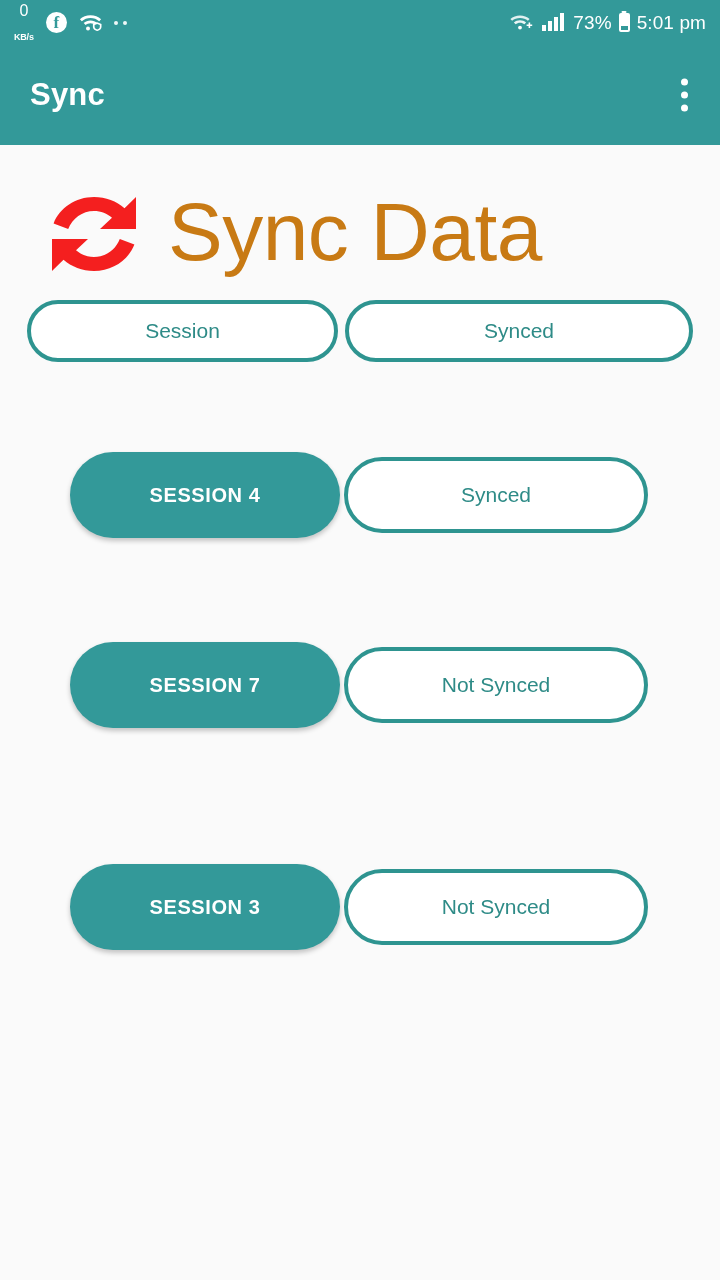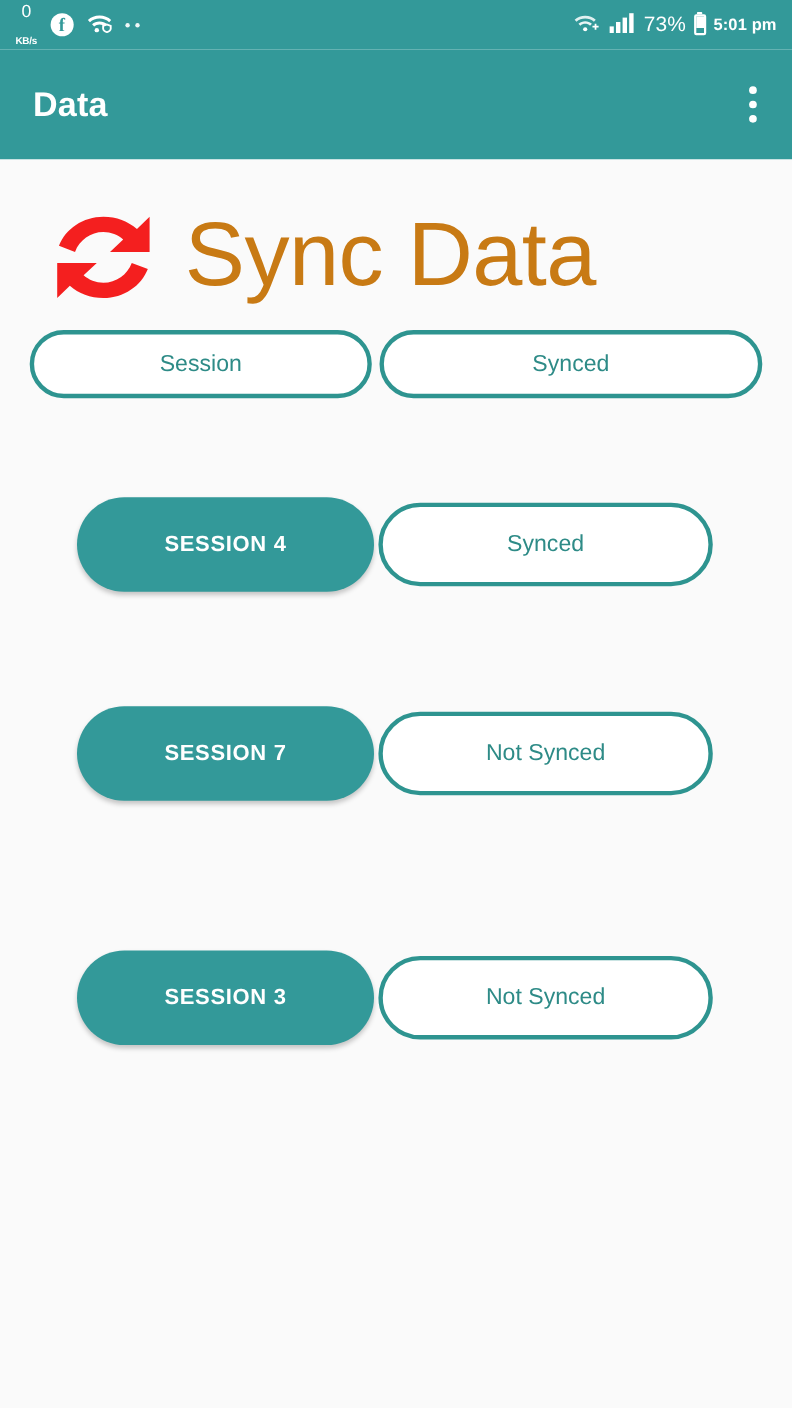--- a/index.html
+++ b/index.html
@@ -37,21 +37,21 @@
     content:"f"; position:absolute; left:0; right:0; top:50%;
     transform:translateY(-52%);
     text-align:center; color:#339999; font-size:17px; font-weight:700;
     font-family:"Liberation Serif", serif; line-height:1;
   }
 
   .dots2{ display:flex; gap:5px; align-items:center; opacity:.92; }
   .dots2 i{ width:4px; height:4px; border-radius:50%; background:#fff; display:block; }
 
   .pct{ font-size:19px; font-weight:400; letter-spacing:.1px; }
-  .clock{ font-size:15px; font-weight:700; letter-spacing:.1px; }
+  .clock{ font-size:19px; font-weight:400; letter-spacing:.1px; }
 
   .batt{ width:11px; height:19px; border:2px solid #fff; border-radius:2px;
          position:relative; background:linear-gradient(#fff 0 72%, transparent 72% 100%); }
   .batt::before{ content:""; position:absolute; top:-4px; left:50%;
                  transform:translateX(-50%); width:5px; height:2px; background:#fff;
                  border-radius:1px; }
 
   
   .appbar{
     height:100px; background:#339999;
@@ -163,21 +163,21 @@
 
     <span class="pct">73%</span>
 
     <span class="batt"></span>
 
     <span class="clock">5:01 pm</span>
   </div>
 </div>
 
 <div class="appbar">
-  <span class="appbar-title">Data</span>
+  <span class="appbar-title">Sync</span>
   <span class="overflow">
     <i></i>
       <i></i>
       <i></i>
   </span>
 </div>
 
 <div class="content">
 
   <div class="logo-row">

